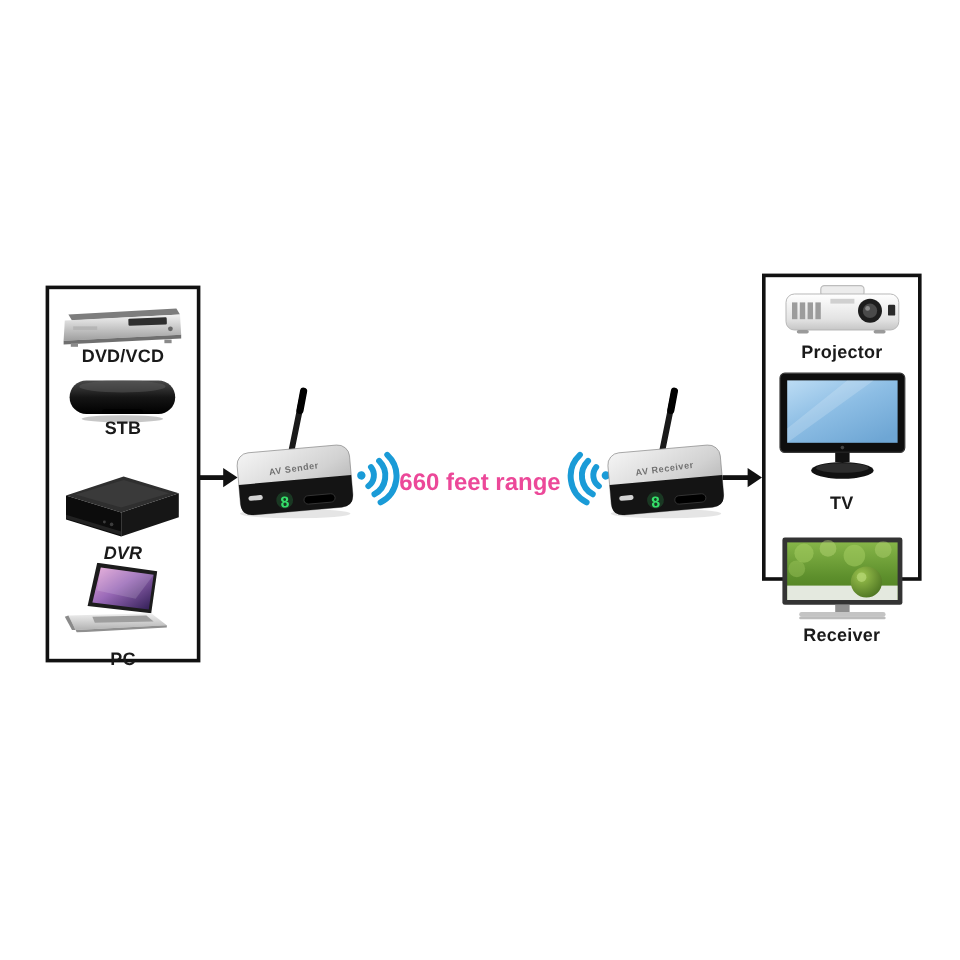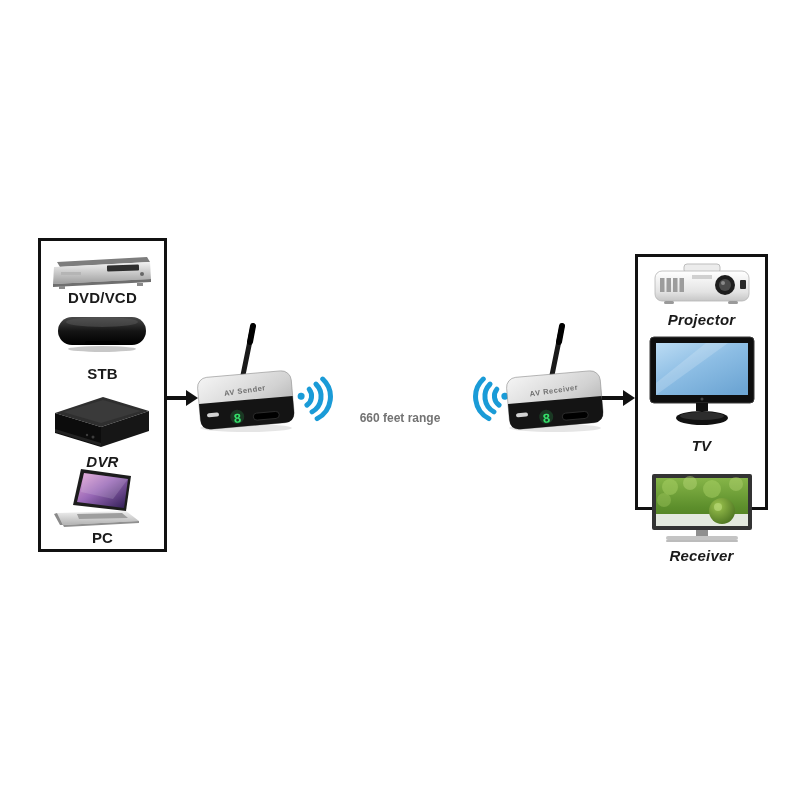--- a/index.html
+++ b/index.html
@@ -4,32 +4,32 @@
 <style>
   html,body{margin:0;padding:0;background:#fff;}
   .canvas{
     position:relative;width:800px;height:800px;background:#ffffff;
     font-family:"Liberation Sans",sans-serif;overflow:hidden;
   }
   .device-box{
     position:absolute;border:3px solid #111;background:#fff;box-sizing:border-box;
   }
   .box-sources{left:38px;top:238px;width:129px;height:314px;}
-  .box-displays{left:635px;top:254px;width:133px;height:256px;font-style:italic;}
+  .box-displays{left:635px;top:228px;width:133px;height:256px;}
   .dev{position:absolute;display:flex;align-items:center;justify-content:center;}
   .dev svg{display:block;}
   .dev-label{
     position:absolute;left:0;right:0;text-align:center;
     font-size:15px;font-weight:bold;color:#1a1a1a;letter-spacing:.2px;
   }
   .transceiver{position:absolute;width:100px;height:114px;}
   .wifi{position:absolute;width:40px;height:48px;}
   .range-label{
-    position:absolute;left:330px;top:411px;width:140px;text-align:center;
-    font-size:12px;font-weight:600;color:#737373;
+    position:absolute;left:330px;top:391px;width:140px;text-align:center;
+    font-size:20px;font-weight:600;color:#ec4899;
   }
   .arrow{position:absolute;height:0;}
   .arrow .stem{position:absolute;top:-2px;height:4px;background:#111;}
   .arrow .head{
     position:absolute;top:-8px;width:0;height:0;
     border-top:8px solid transparent;border-bottom:8px solid transparent;
     border-left:12px solid #111;
   }
 </style>
 </head>
@@ -67,21 +67,21 @@
               <stop offset="0.5" stop-color="#151515"></stop>
               <stop offset="1" stop-color="#000000"></stop>
           </linearGradient>
         </defs>
         <rect x="3" y="6" width="88" height="28" rx="14" fill="url(#gStb)"></rect>
         <ellipse cx="47" cy="11" rx="36" ry="5" fill="#5a5a5a" opacity="0.5"></ellipse>
         <rect x="30" y="30" width="34" height="4" rx="2" fill="#000"></rect>
         <ellipse cx="47" cy="38" rx="34" ry="3" fill="#000" opacity="0.22"></ellipse>
       </svg>
     </div>
-    <div class="dev-label" style="top:124px;">STB</div>
+    <div class="dev-label" style="top:108px;">STB</div>
 
     <div class="dev" style="left:8px;top:150px;width:106px;height:62px;">
       <svg width="106" height="62" viewBox="0 0 106 62">
         <polygon points="6,22 54,6 100,20 52,36" fill="#2f2f2f"></polygon>
         <polygon points="14,21 54,9 92,20 52,32" fill="#3a3a3a"></polygon>
         <polygon points="6,22 52,36 52,56 6,42" fill="#0c0c0c"></polygon>
         <polygon points="52,36 100,20 100,40 52,56" fill="#161616"></polygon>
         <polygon points="6,38 52,52 52,55 6,41" fill="#222222"></polygon>
         <circle cx="44" cy="46" r="1.5" fill="#3d3d3d"></circle>
         <circle cx="38" cy="44" r="1.2" fill="#3d3d3d"></circle>
@@ -104,21 +104,21 @@
         </defs>
         <polygon points="30,0 80,7 75,42 22,36" fill="#1c1c1c"></polygon>
         <polygon points="33,4 77,10 73,39 26,33" fill="url(#gScr)"></polygon>
         <polygon points="33,4 77,10 62,30 30,23" fill="#ffffff" opacity="0.14"></polygon>
         <polygon points="6,44 75,42 88,52 12,56" fill="url(#gDeck)"></polygon>
         <polygon points="26,45 71,44 77,49 28,50" fill="#9e9e9e"></polygon>
         <polygon points="6,44 12,56 9,56 3,45" fill="#8a8a8a"></polygon>
         <polygon points="12,56 88,52 88,54 13,58" fill="#909090"></polygon>
       </svg>
     </div>
-    <div class="dev-label" style="top:288px;">PC</div>
+    <div class="dev-label" style="top:300px;">PC</div>
   </div>
 
   <div class="arrow" style="left:166px;top:398px;">
     <div class="stem" style="left:0;width:22px;"></div>
     <div class="head" style="left:20px;"></div>
   </div>
 
   <div class="transceiver" style="left:196px;top:318px;">
     <svg width="100" height="114" viewBox="0 0 100 114">
       <defs>

